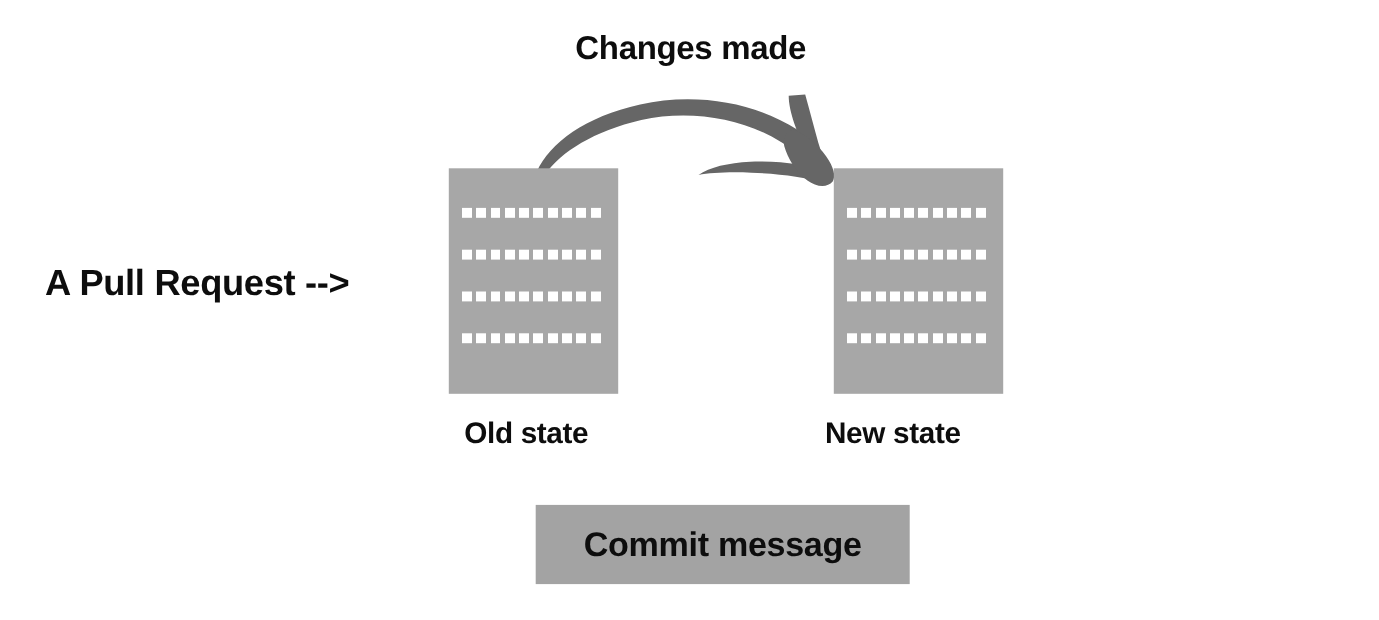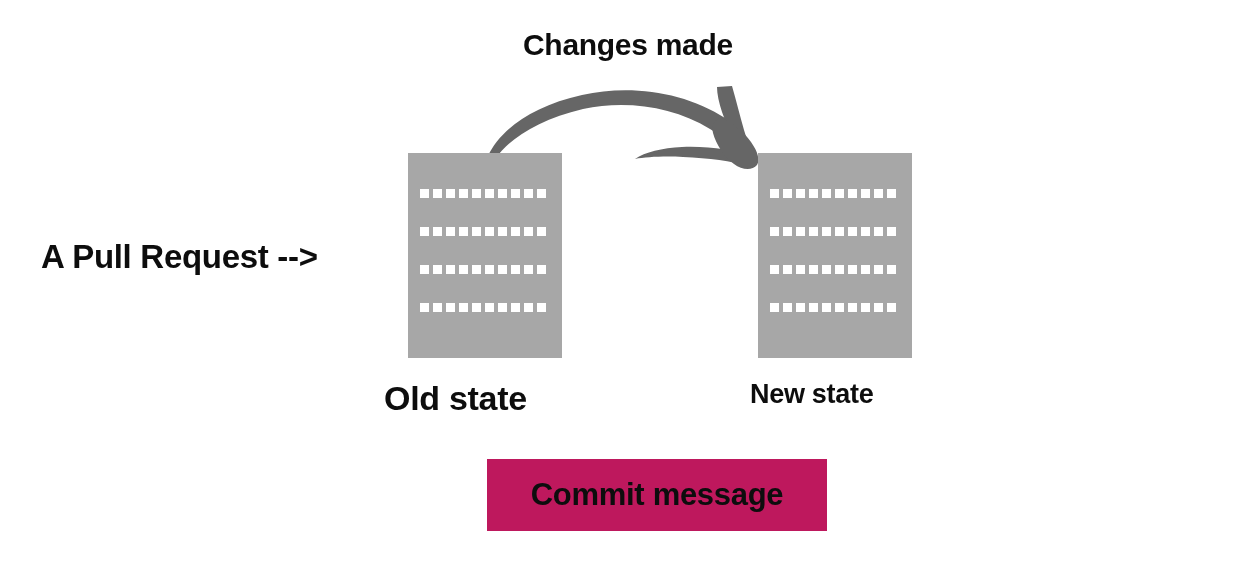--- a/index.html
+++ b/index.html
@@ -35,23 +35,23 @@
   }
 
   #changes-made-label {
     left: 508px;
     top: 28px;
     font-size: 30px;
     margin-left: 15px;
   }
 
   #old-state-label {
-    left: 384px;
+    left: 422px;
     top: 379px;
-    font-size: 34px;
+    font-size: 27px;
   }
 
   #new-state-label {
     left: 750px;
     top: 379px;
     font-size: 27px;
   }
 
   
   .doc-box {
@@ -93,21 +93,21 @@
     height: 100px;
   }
 
   
   #commit-message-box {
     position: absolute;
     left: 487px;
     top: 459px;
     width: 340px;
     height: 72px;
-    background: #be185d;
+    background: #a3a3a3;
     display: flex;
     align-items: center;
     justify-content: center;
   }
   #commit-message-text {
     color: #0d0d0d;
     font-weight: bold;
     font-size: 31px;
     letter-spacing: -0.3px;
     white-space: nowrap;

